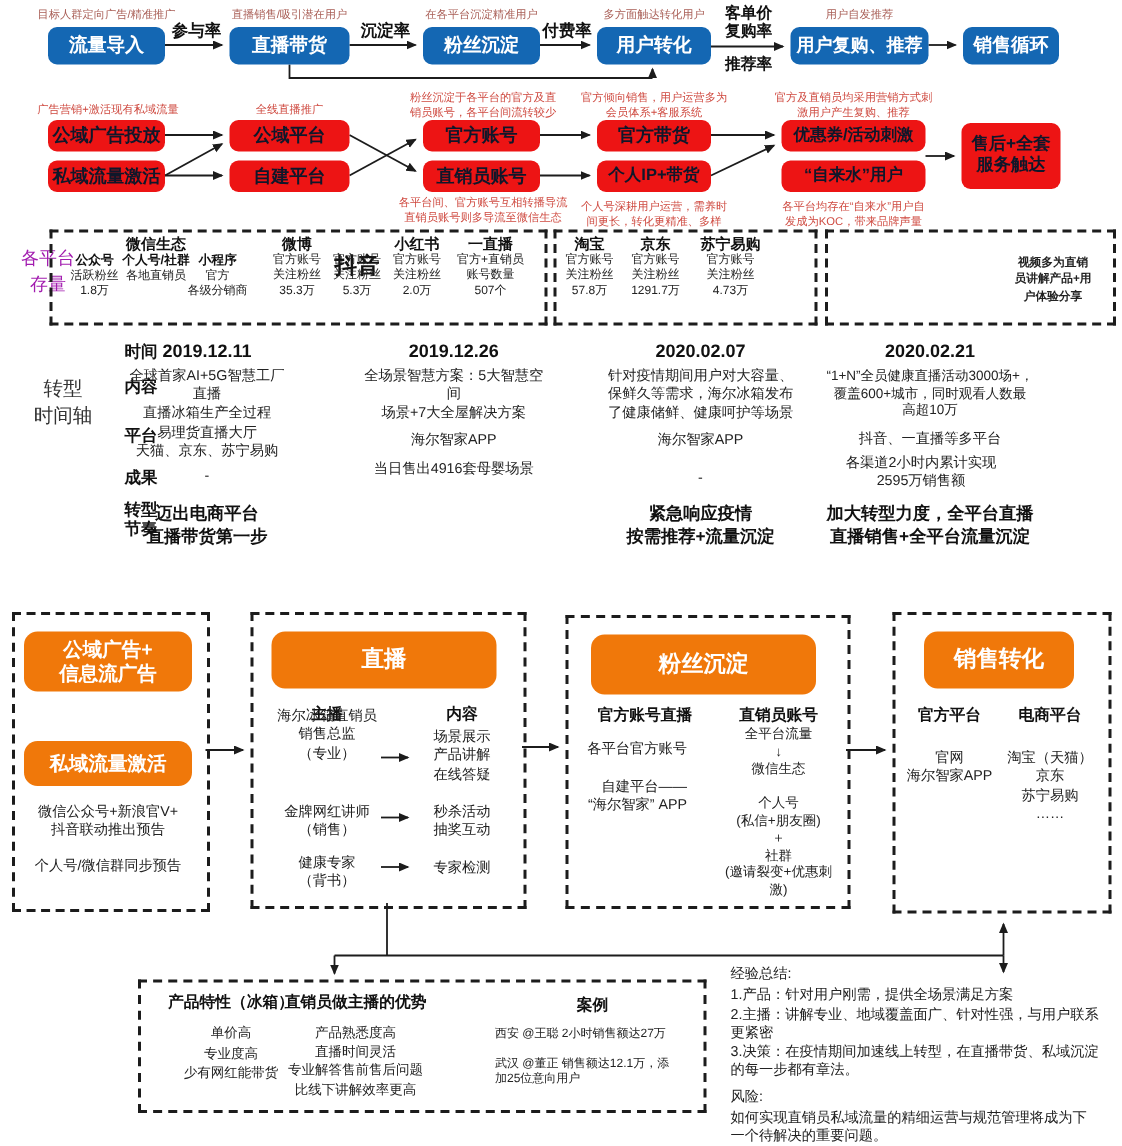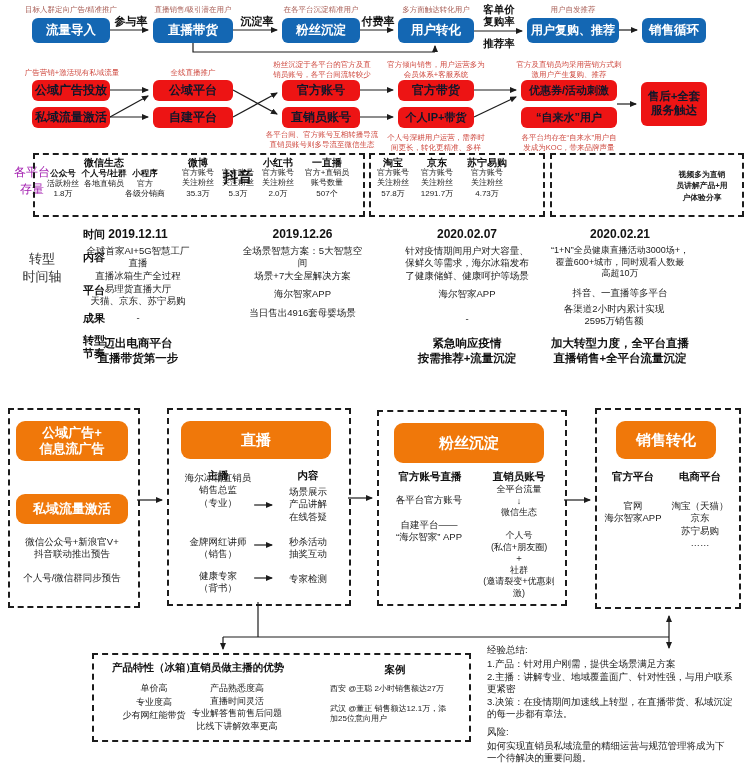--- a/index.html
+++ b/index.html
@@ -233,21 +233,21 @@
   <div class="t" style="left:276px;top:536px;width:64px;">秒杀活动
 抽奖互动</div>
   <div class="t" style="left:176px;top:570px;width:84px;">健康专家
 （背书）</div>
   <div class="t" style="left:276px;top:573px;width:64px;">专家检测</div>
 
   <div class="db" style="left:377px;top:410px;width:186px;height:192px;"></div>
   <div class="ob" style="left:394px;top:423px;width:150px;height:40px;font-size:15px;">粉丝沉淀</div>
   <div class="hd" style="left:384px;top:470px;width:92px;font-size:10.5px;">官方账号直播</div>
   <div class="hd" style="left:480px;top:470px;width:78px;font-size:10.5px;">直销员账号</div>
-  <div class="t" style="left:382px;top:494px;width:94px;">各平台官方账号
+  <div class="t" style="left:364px;top:494px;width:94px;text-align:right;">各平台官方账号
 
 自建平台——
 “海尔智家” APP</div>
   <div class="t" style="left:478px;top:484px;width:82px;font-size:9px;line-height:1.28;">全平台流量
 ↓
 微信生态
 
 个人号
 (私信+朋友圈)
 ＋

